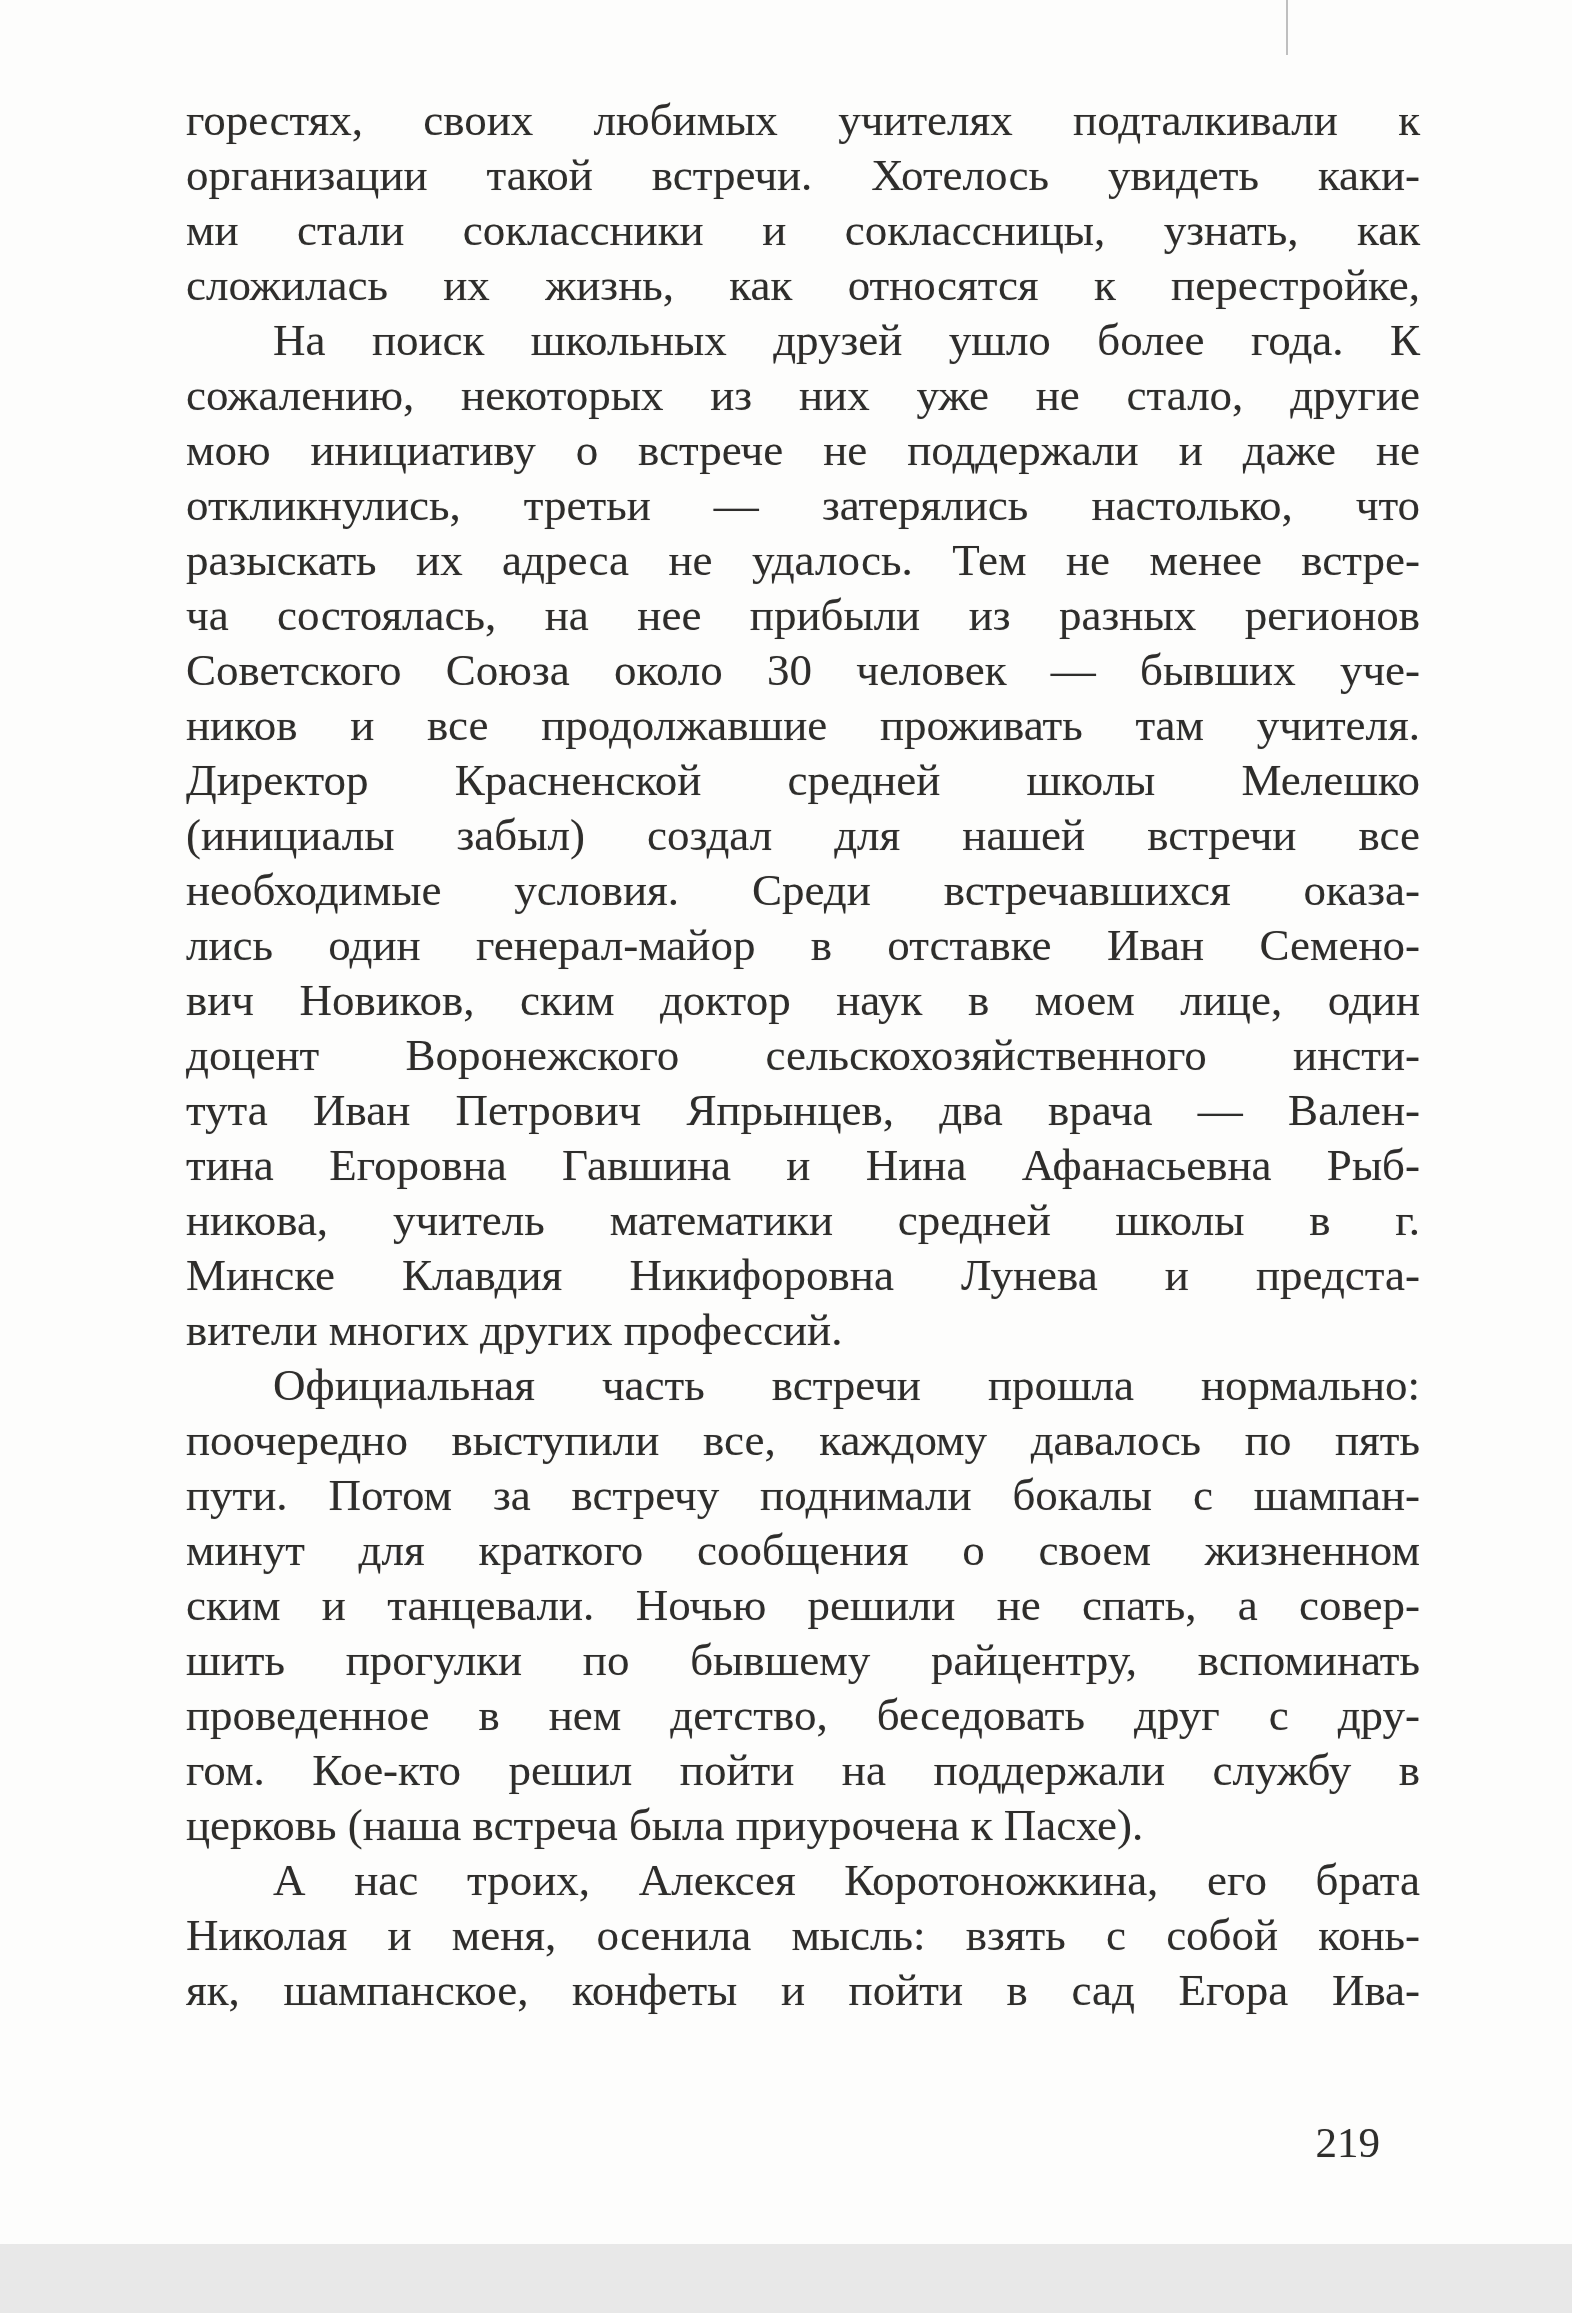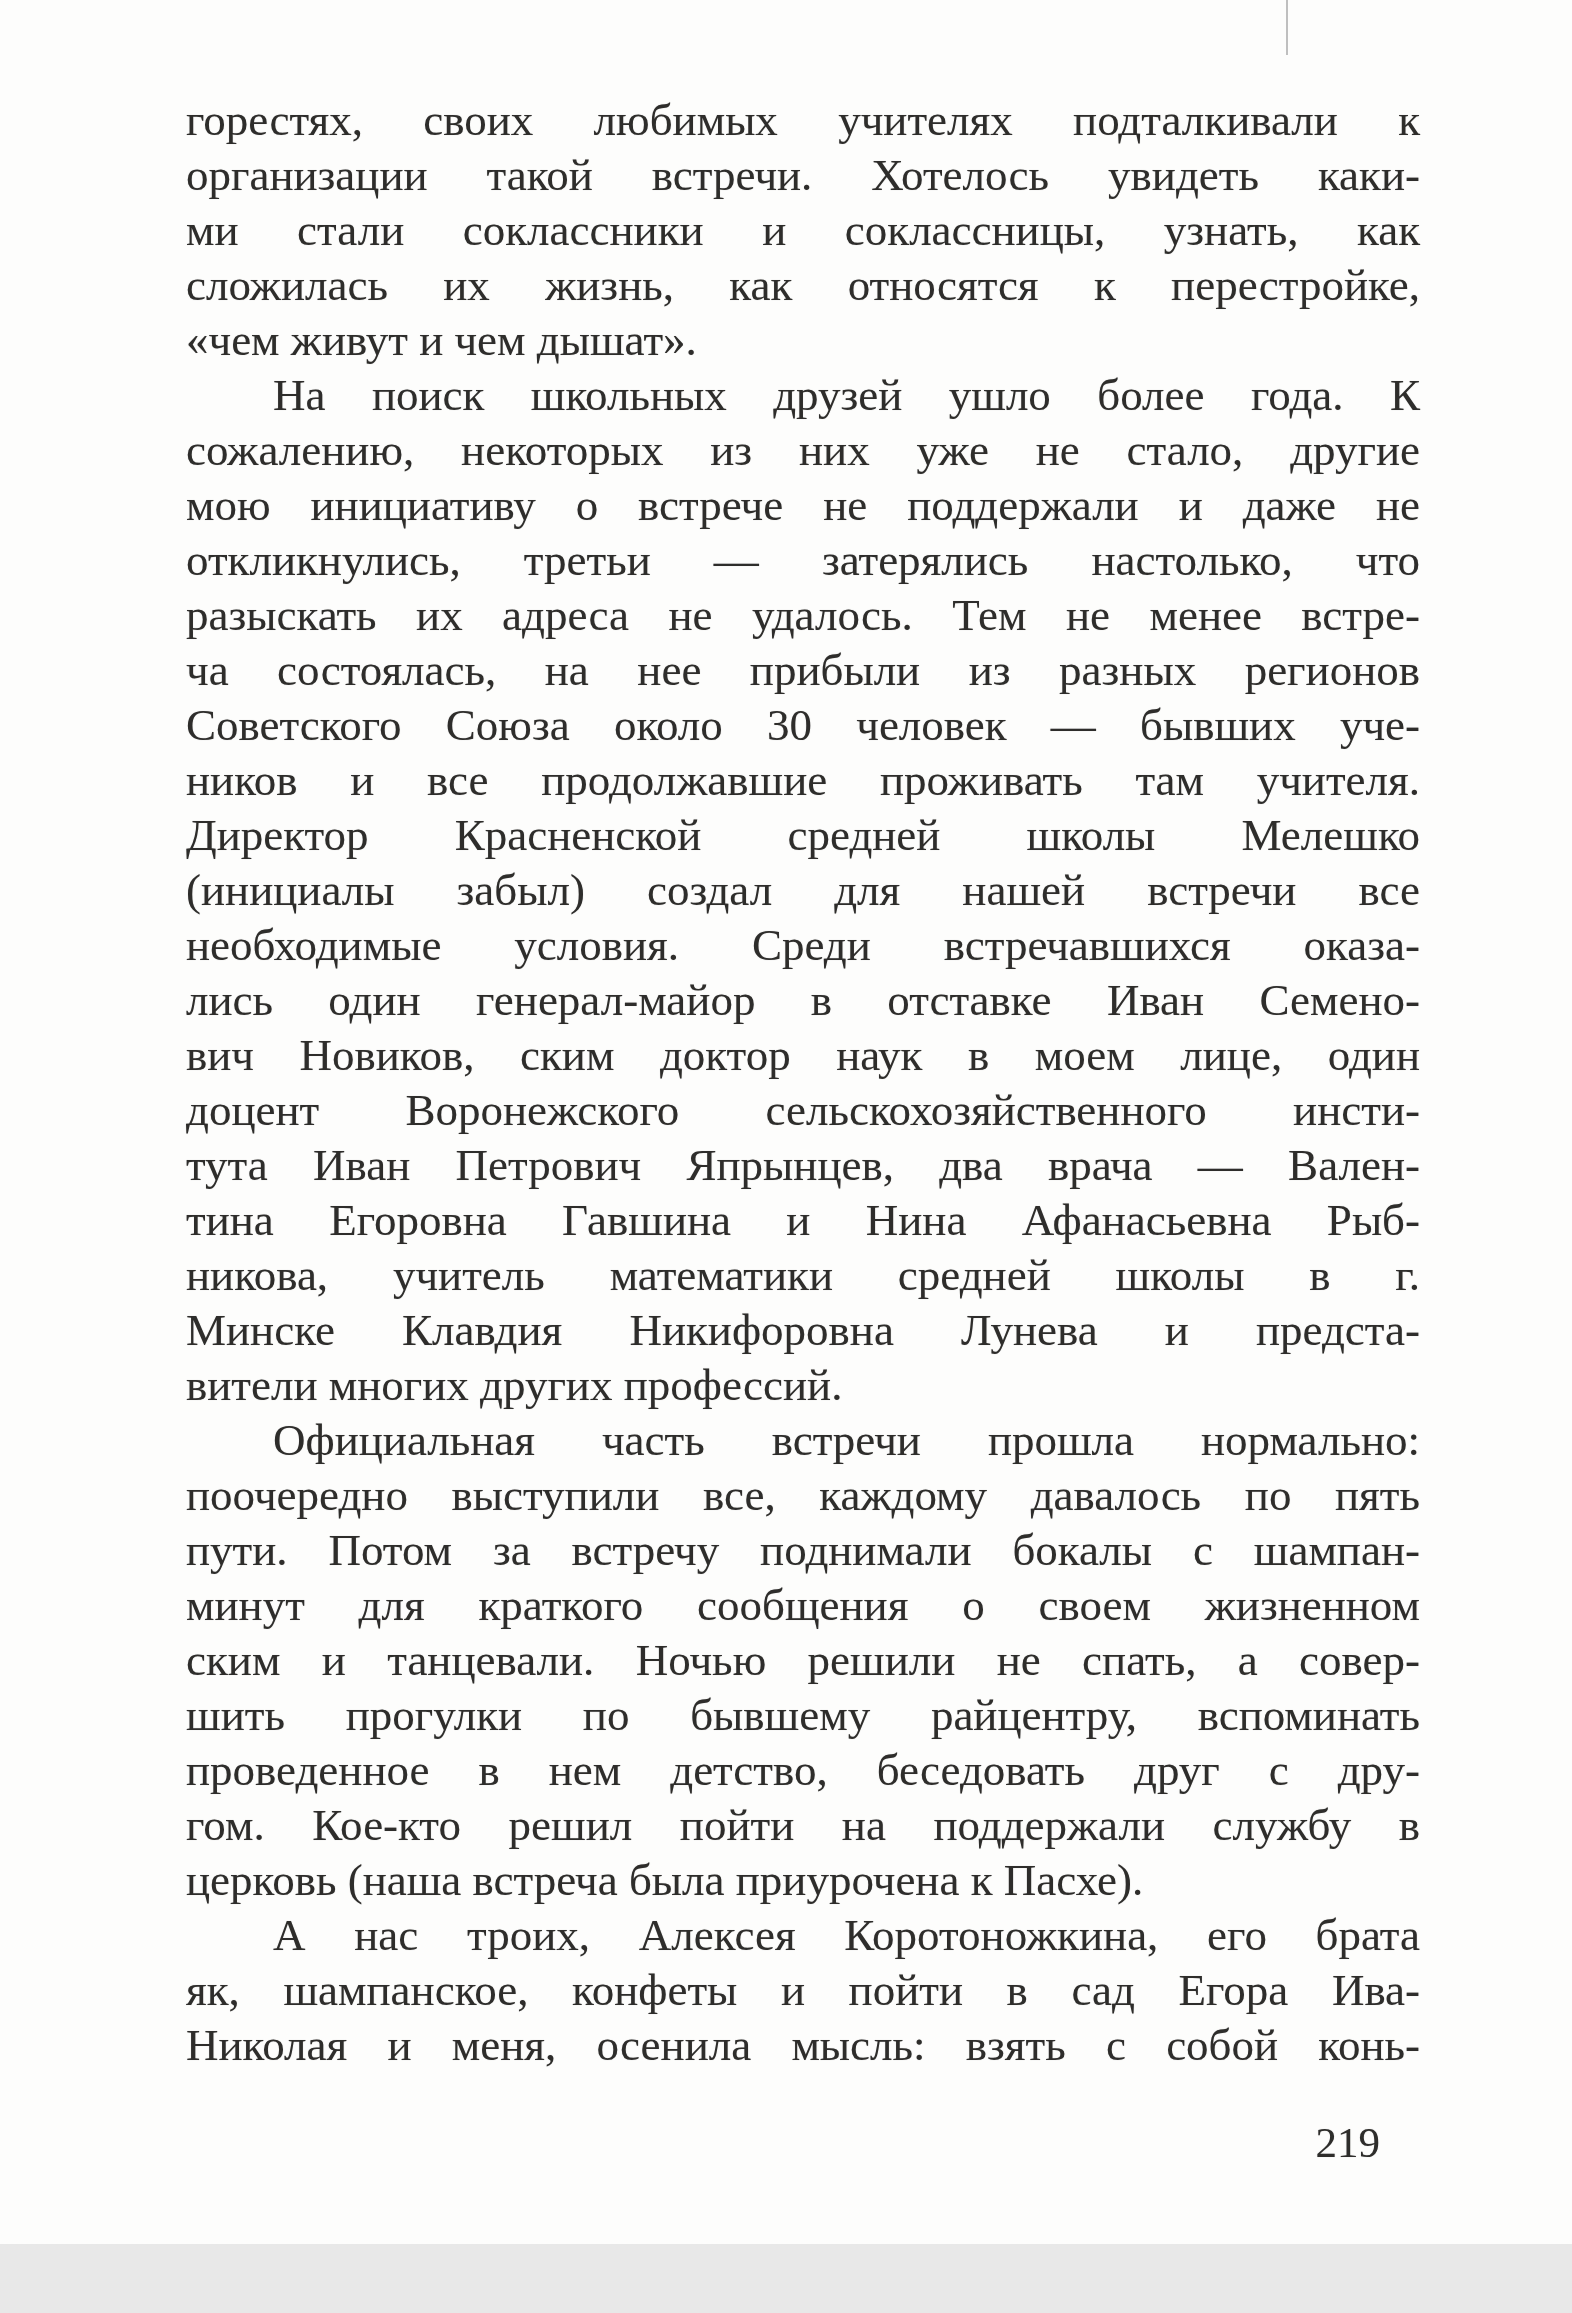--- a/index.html
+++ b/index.html
@@ -61,21 +61,20 @@
 </head>
 <body>
 
 <div class="page">
   <div class="scan-line"></div>
   <div class="text-block" id="text-block">
       <div class="line">горестях, своих любимых учителях подталкивали к</div>
       <div class="line">организации такой встречи. Хотелось увидеть каки-</div>
       <div class="line">ми стали соклассники и соклассницы, узнать, как</div>
       <div class="line">сложилась их жизнь, как относятся к перестройке,</div>
-      <div class="line para-end">«чем живут и чем дышат».</div>
       <div class="line indent">На поиск школьных друзей ушло более года. К</div>
       <div class="line">сожалению, некоторых из них уже не стало, другие</div>
       <div class="line">мою инициативу о встрече не поддержали и даже не</div>
       <div class="line">откликнулись, третьи — затерялись настолько, что</div>
       <div class="line">разыскать их адреса не удалось. Тем не менее встре-</div>
       <div class="line">ча состоялась, на нее прибыли из разных регионов</div>
       <div class="line">Советского Союза около 30 человек — бывших уче-</div>
       <div class="line">ников и все продолжавшие проживать там учителя.</div>
       <div class="line">Директор Красненской средней школы Мелешко</div>
       <div class="line">(инициалы забыл) создал для нашей встречи все</div>
@@ -91,18 +90,18 @@
       <div class="line indent">Официальная часть встречи прошла нормально:</div>
       <div class="line">поочередно выступили все, каждому давалось по пять</div>
       <div class="line">пути. Потом за встречу поднимали бокалы с шампан-</div>
       <div class="line">минут для краткого сообщения о своем жизненном</div>
       <div class="line">ским и танцевали. Ночью решили не спать, а совер-</div>
       <div class="line">шить прогулки по бывшему райцентру, вспоминать</div>
       <div class="line">проведенное в нем детство, беседовать друг с дру-</div>
       <div class="line">гом. Кое-кто решил пойти на поддержали службу в</div>
       <div class="line para-end">церковь (наша встреча была приурочена к Пасхе).</div>
       <div class="line indent">А нас троих, Алексея Коротоножкина, его брата</div>
+      <div class="line">Николая и меня, осенила мысль: взять с собой конь-</div>
       <div class="line">як, шампанское, конфеты и пойти в сад Егора Ива-</div>
-      <div class="line">Николая и меня, осенила мысль: взять с собой конь-</div>
     </div>
   <div class="page-number">219</div>
 </div>
 
 
 </body></html>

